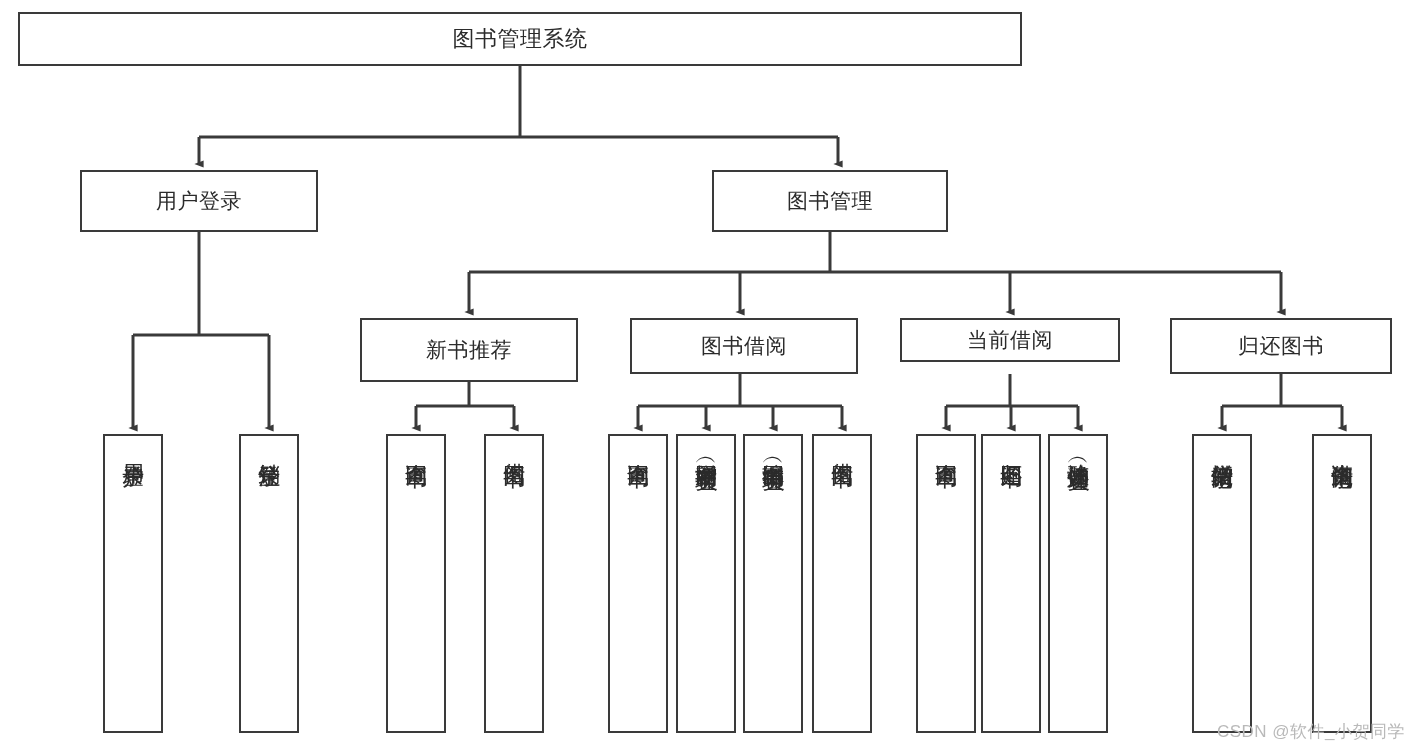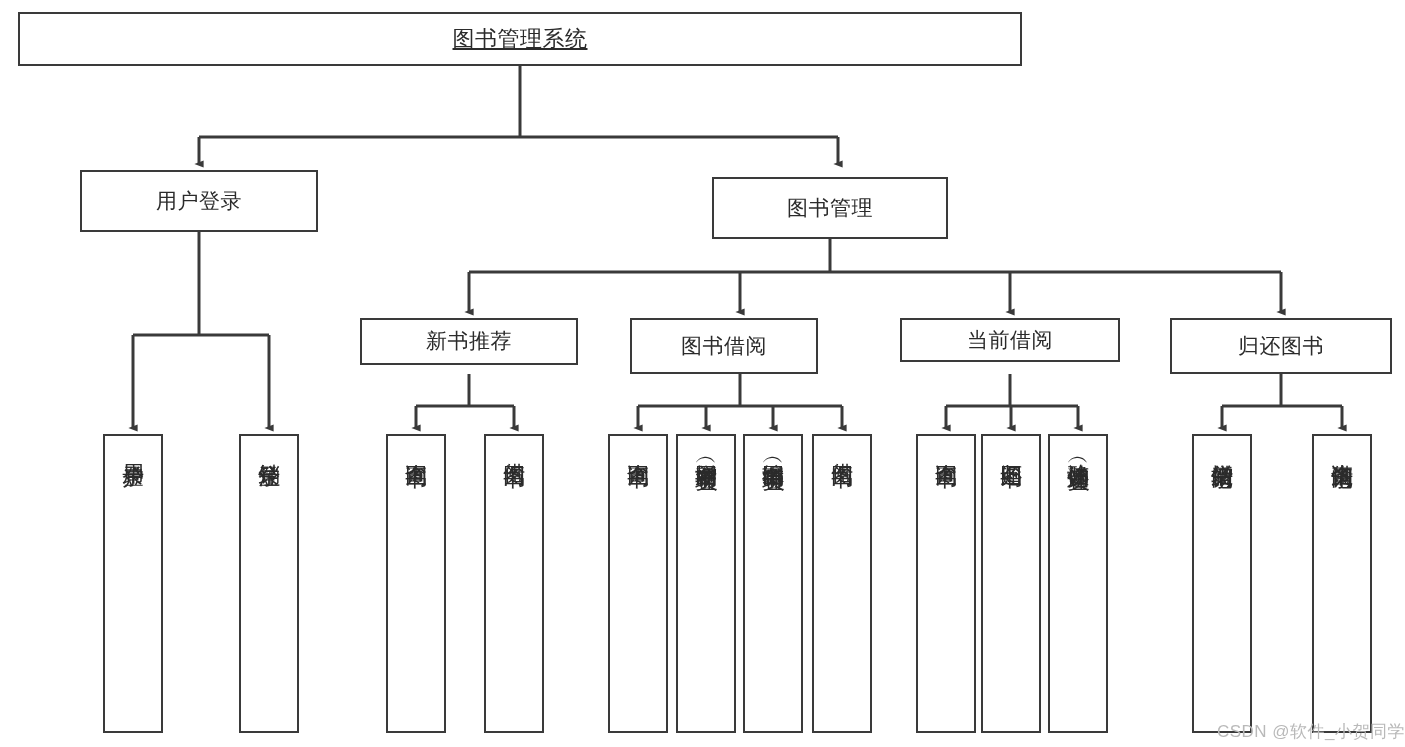--- a/index.html
+++ b/index.html
@@ -50,21 +50,21 @@
     padding-top: 10px;
   }
   .node.vert .lbl {
     writing-mode: vertical-rl;
     text-orientation: upright;
     font-size: 22px;
     line-height: 1.12;
     letter-spacing: 1px;
     white-space: nowrap;
   }
-  .node.root .lbl { font-size: 22px; text-decoration: underline; }
+  .node.root .lbl { font-size: 22px; }
   #watermark {
     position: absolute;
     right: 0;
     bottom: 4px;
     font-size: 17px;
     color: #b9b9b9;
     white-space: nowrap;
     letter-spacing: 0.5px;
   }
 </style>
@@ -124,28 +124,28 @@
     </g>
   </svg>
 
   <div class="node horiz root" style="left:18px; top:12px; width:1004px; height:54px;">
     <span class="lbl">图书管理系统</span>
   </div>
 
   <div class="node horiz" style="left:80px; top:170px; width:238px; height:62px;">
     <span class="lbl">用户登录</span>
   </div>
-  <div class="node horiz" style="left:712px; top:170px; width:236px; height:62px;margin-top:7px;">
+  <div class="node horiz" style="left:712px; top:170px; width:236px; height:62px;">
     <span class="lbl">图书管理</span>
   </div>
 
-  <div class="node horiz" style="left:360px; top:318px; width:218px; height:47px;">
+  <div class="node horiz" style="left:360px; top:318px; width:218px; height:64px;">
     <span class="lbl">新书推荐</span>
   </div>
-  <div class="node horiz" style="left:630px; top:318px; width:188px; height:56px;">
+  <div class="node horiz" style="left:630px; top:318px; width:228px; height:56px;">
     <span class="lbl">图书借阅</span>
   </div>
   <div class="node horiz" style="left:900px; top:318px; width:220px; height:44px;">
     <span class="lbl">当前借阅</span>
   </div>
   <div class="node horiz" style="left:1170px; top:318px; width:222px; height:56px;">
     <span class="lbl">归还图书</span>
   </div>
 
   <div class="node vert" style="left:103px; top:434px; width:60px; height:299px;">

